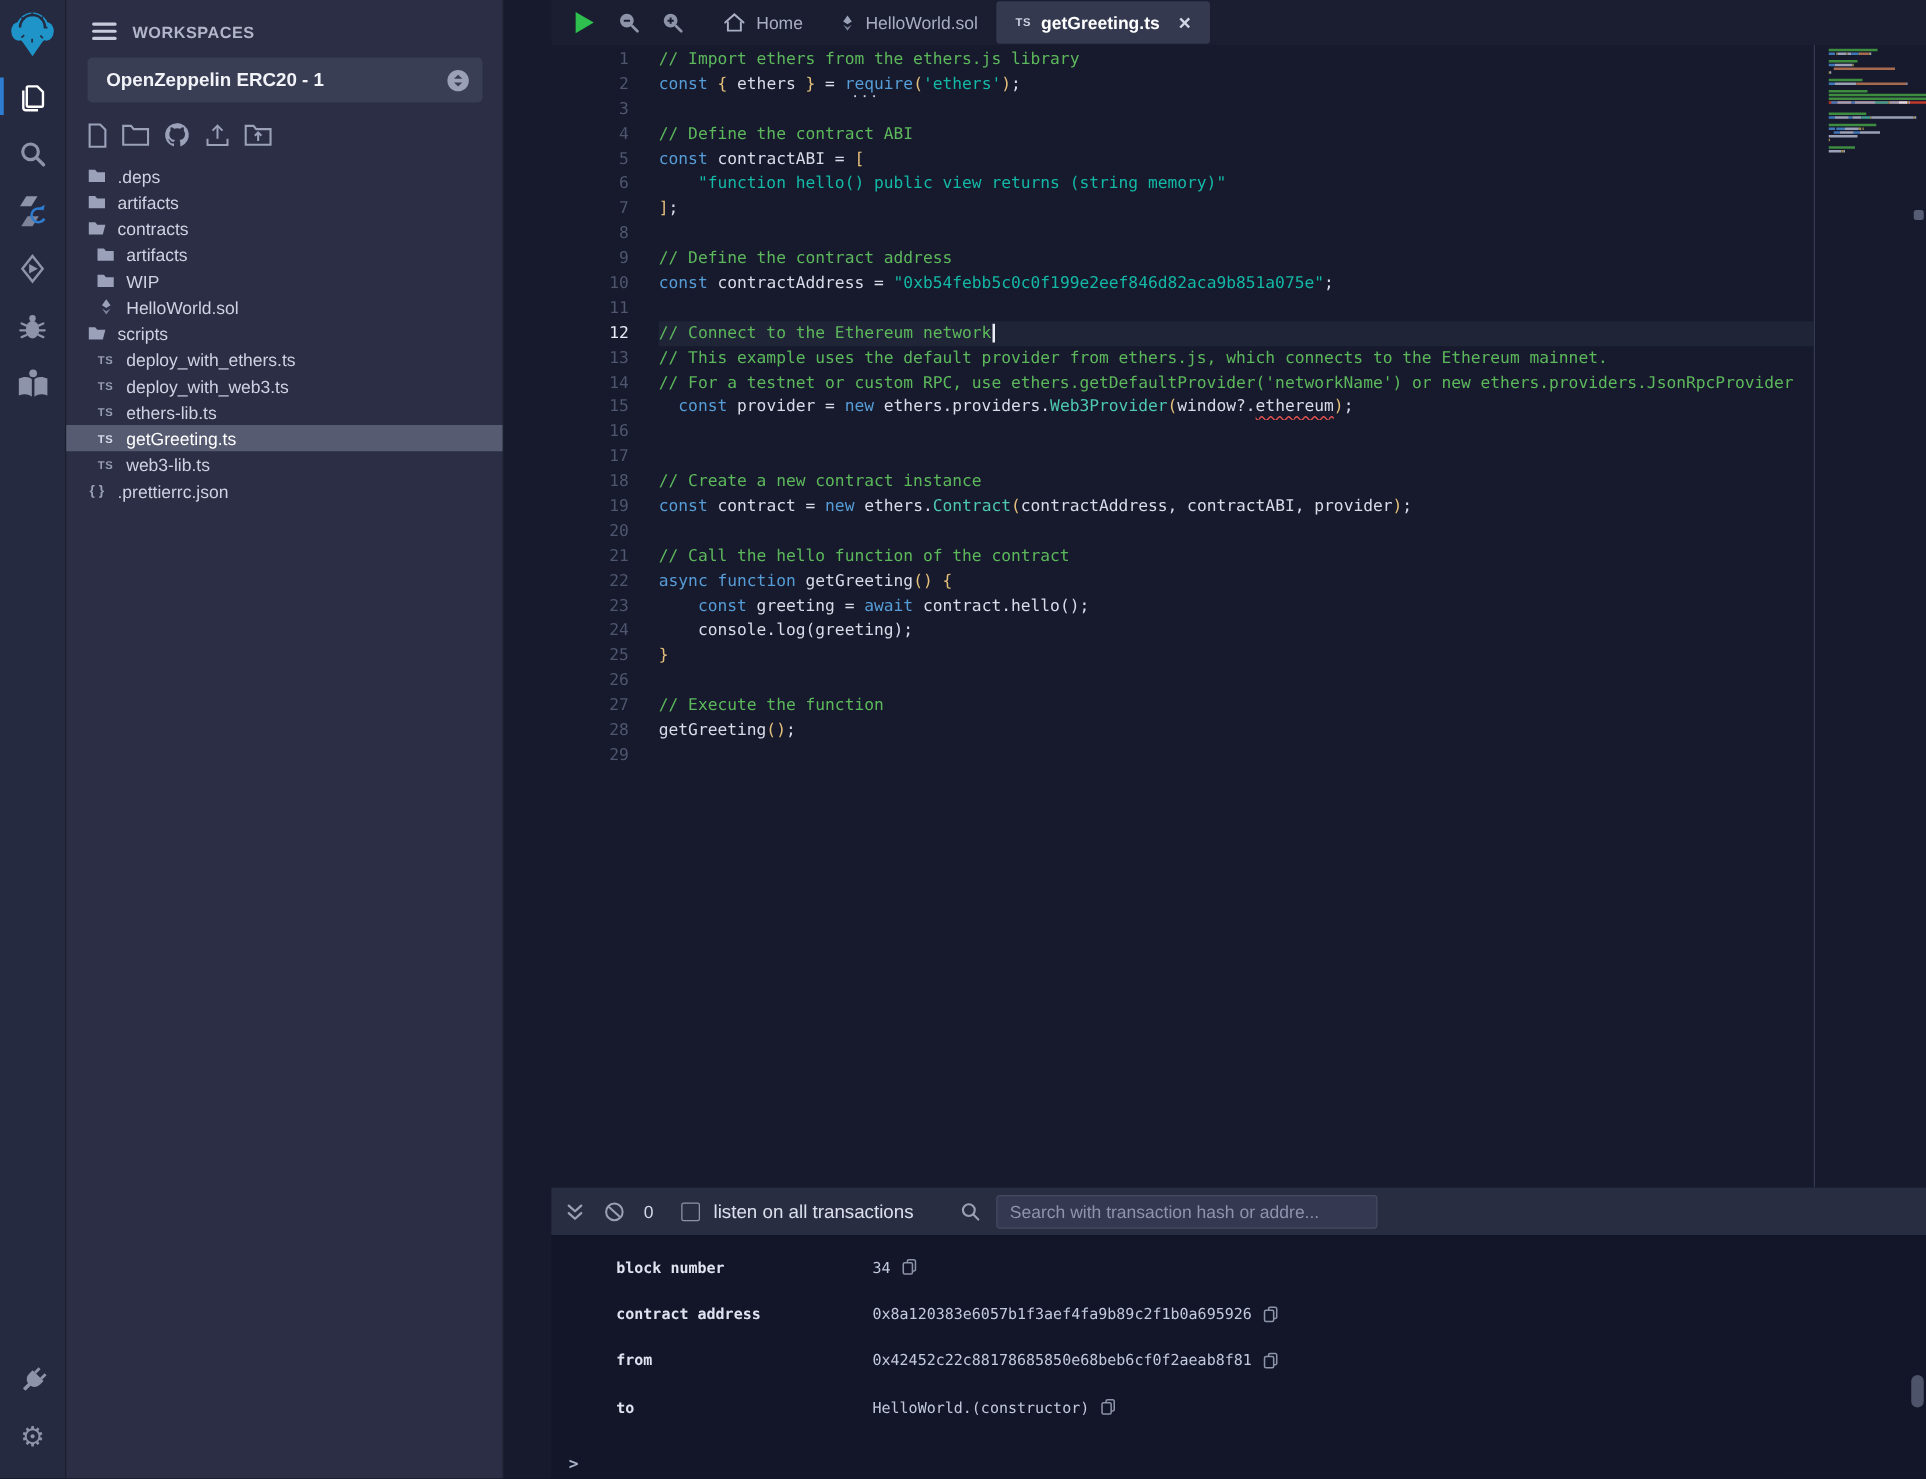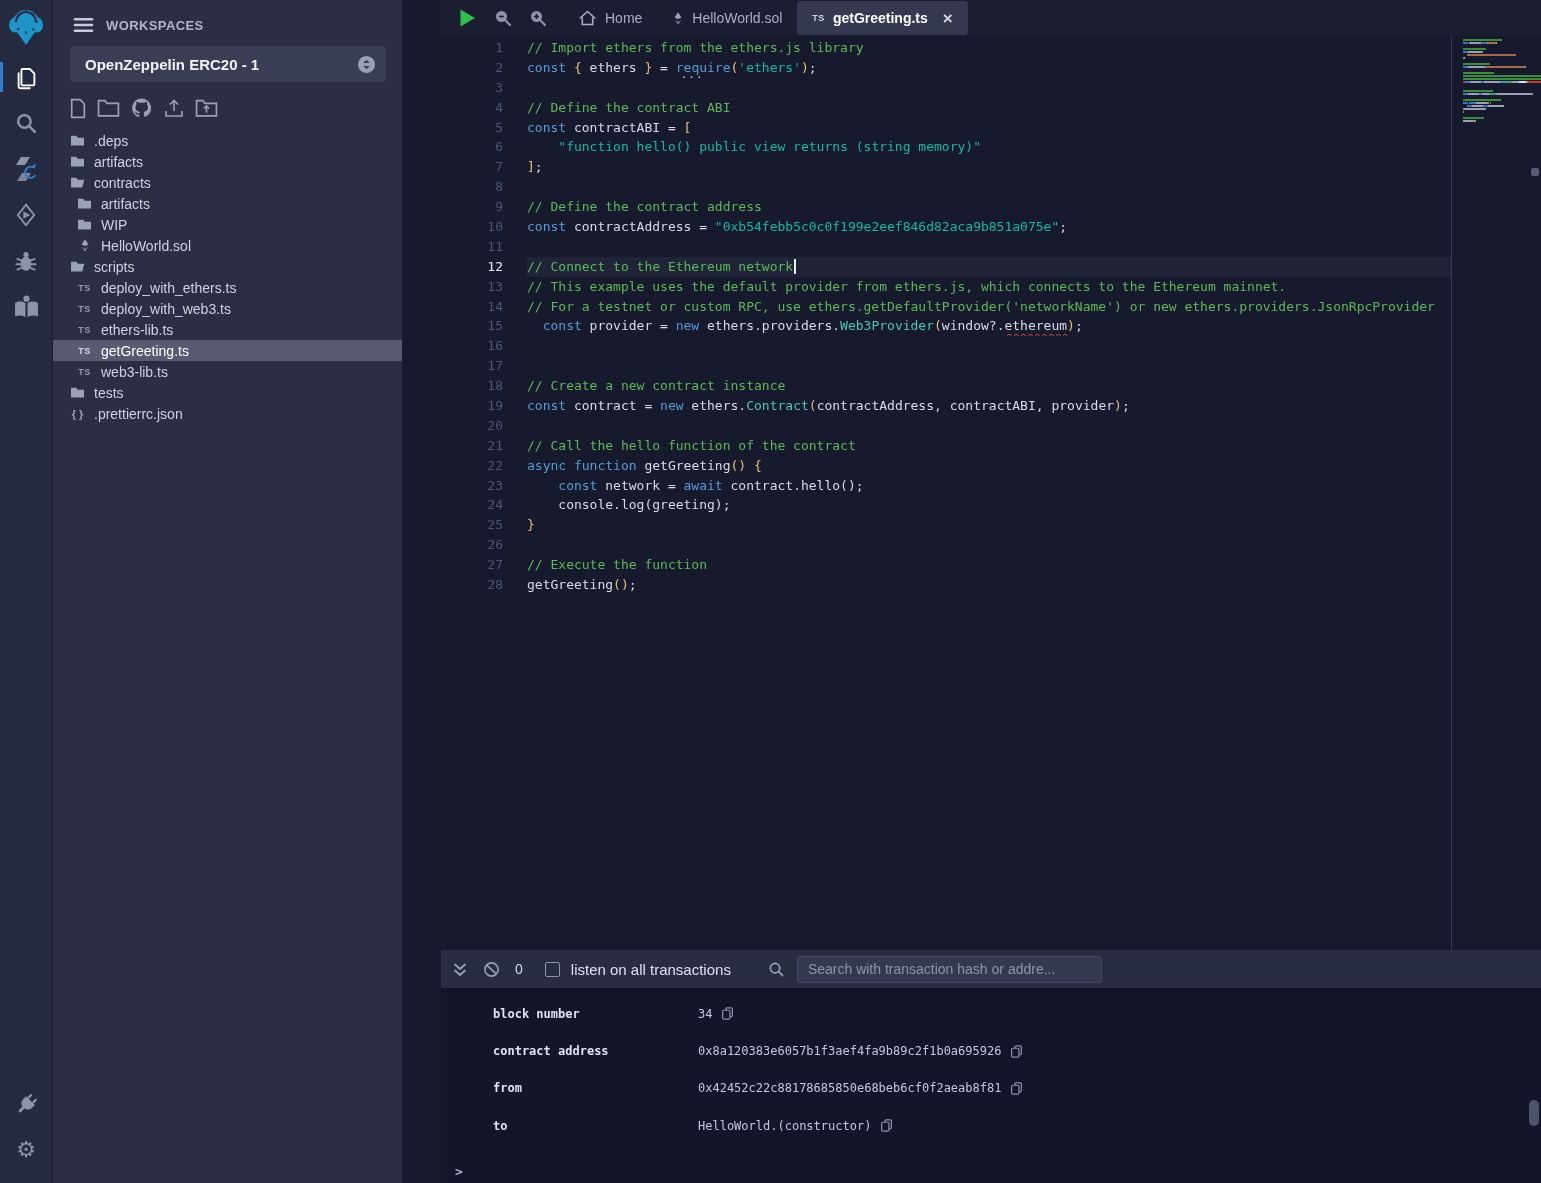--- a/index.html
+++ b/index.html
@@ -318,28 +318,20 @@
           <span>getGreeting.ts</span>
         </div>
         <div class="trow ind1">
           <span class="tico">
             <span class="ts-badge">TS</span>
           </span>
           <span>web3-lib.ts</span>
         </div>
         <div class="trow">
           <span class="tico">
-            <svg width="15" height="13" viewBox="0 0 16 14">
-              <path d="M1 2 h5.5 l1.8 2 H15 V12.5 h-14 z" fill="#9aa1b9"></path>
-            </svg>
-          </span>
-          <span>tests</span>
-        </div>
-        <div class="trow">
-          <span class="tico">
             <span class="json-badge">{ }</span>
           </span>
           <span>.prettierrc.json</span>
         </div>
       </div>
   </div>
 
   <div class="main">
     <div class="tabbar">
       <div class="tb-tools">
@@ -478,41 +470,45 @@
           <div class="erow">
             <div class="ln">21</div>
             <div class="lt"><span class="tok-com">// Call the hello function of the contract</span></div>
           </div>
           <div class="erow">
             <div class="ln">22</div>
             <div class="lt"><span class="tok-kw">async</span><span class="tok-pl"> </span><span class="tok-kw">function</span><span class="tok-pl"> getGreeting</span><span class="tok-br">()</span><span class="tok-pl"> </span><span class="tok-br">{</span></div>
           </div>
           <div class="erow">
             <div class="ln">23</div>
-            <div class="lt"><span class="tok-pl">    </span><span class="tok-kw">const</span><span class="tok-pl"> network = </span><span class="tok-kw">await</span><span class="tok-pl"> contract.hello();</span></div>
+            <div class="lt"><span class="tok-pl">    </span><span class="tok-kw">const</span><span class="tok-pl"> greeting = </span><span class="tok-kw">await</span><span class="tok-pl"> contract.hello();</span></div>
           </div>
           <div class="erow">
             <div class="ln">24</div>
             <div class="lt"><span class="tok-pl">    console.log(greeting);</span></div>
           </div>
           <div class="erow">
             <div class="ln">25</div>
             <div class="lt"><span class="tok-br">}</span></div>
           </div>
           <div class="erow">
             <div class="ln">26</div>
             <div class="lt"></div>
           </div>
           <div class="erow">
             <div class="ln">27</div>
             <div class="lt"><span class="tok-com">// Execute the function</span></div>
           </div>
           <div class="erow">
             <div class="ln">28</div>
             <div class="lt"><span class="tok-pl">getGreeting</span><span class="tok-br">()</span><span class="tok-pl">;</span></div>
+          </div>
+          <div class="erow">
+            <div class="ln">29</div>
+            <div class="lt"></div>
           </div>
         </div>
       <div class="ed-divider"></div>
       <div class="minimap">
           <div class="mm-line">
             <i style="width:39px;background:#3d8c3f"></i>
           </div>
           <div class="mm-line">
             <i style="width:5px;background:#3f76b5"></i>
             <i style="width:1px"></i>

